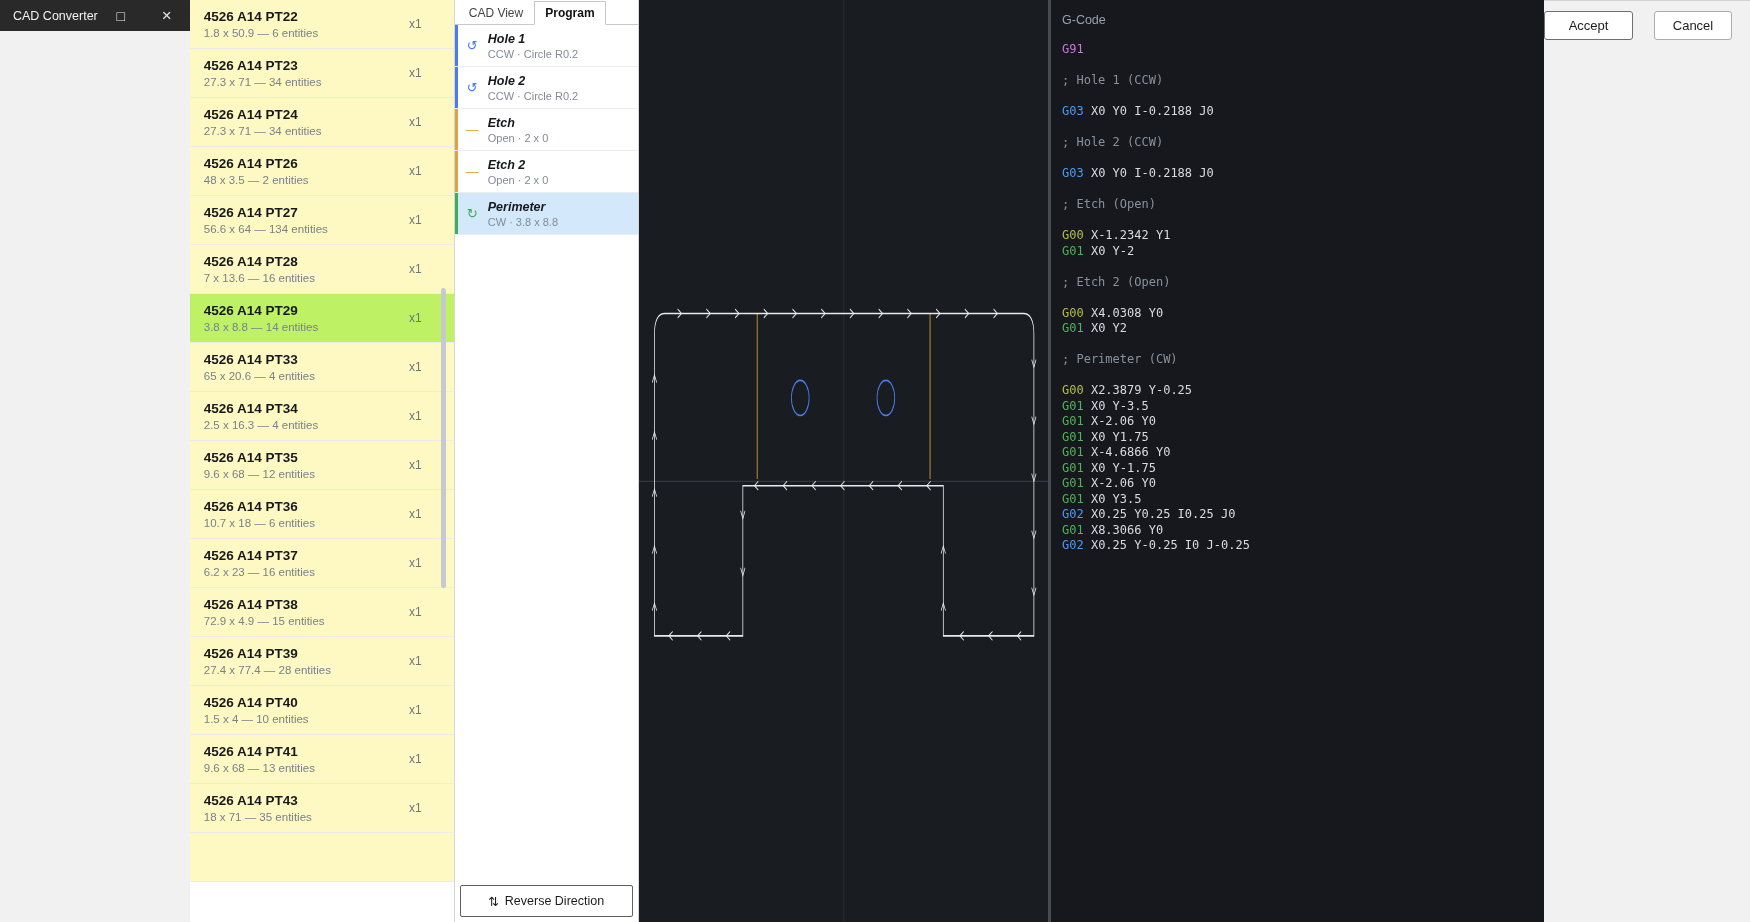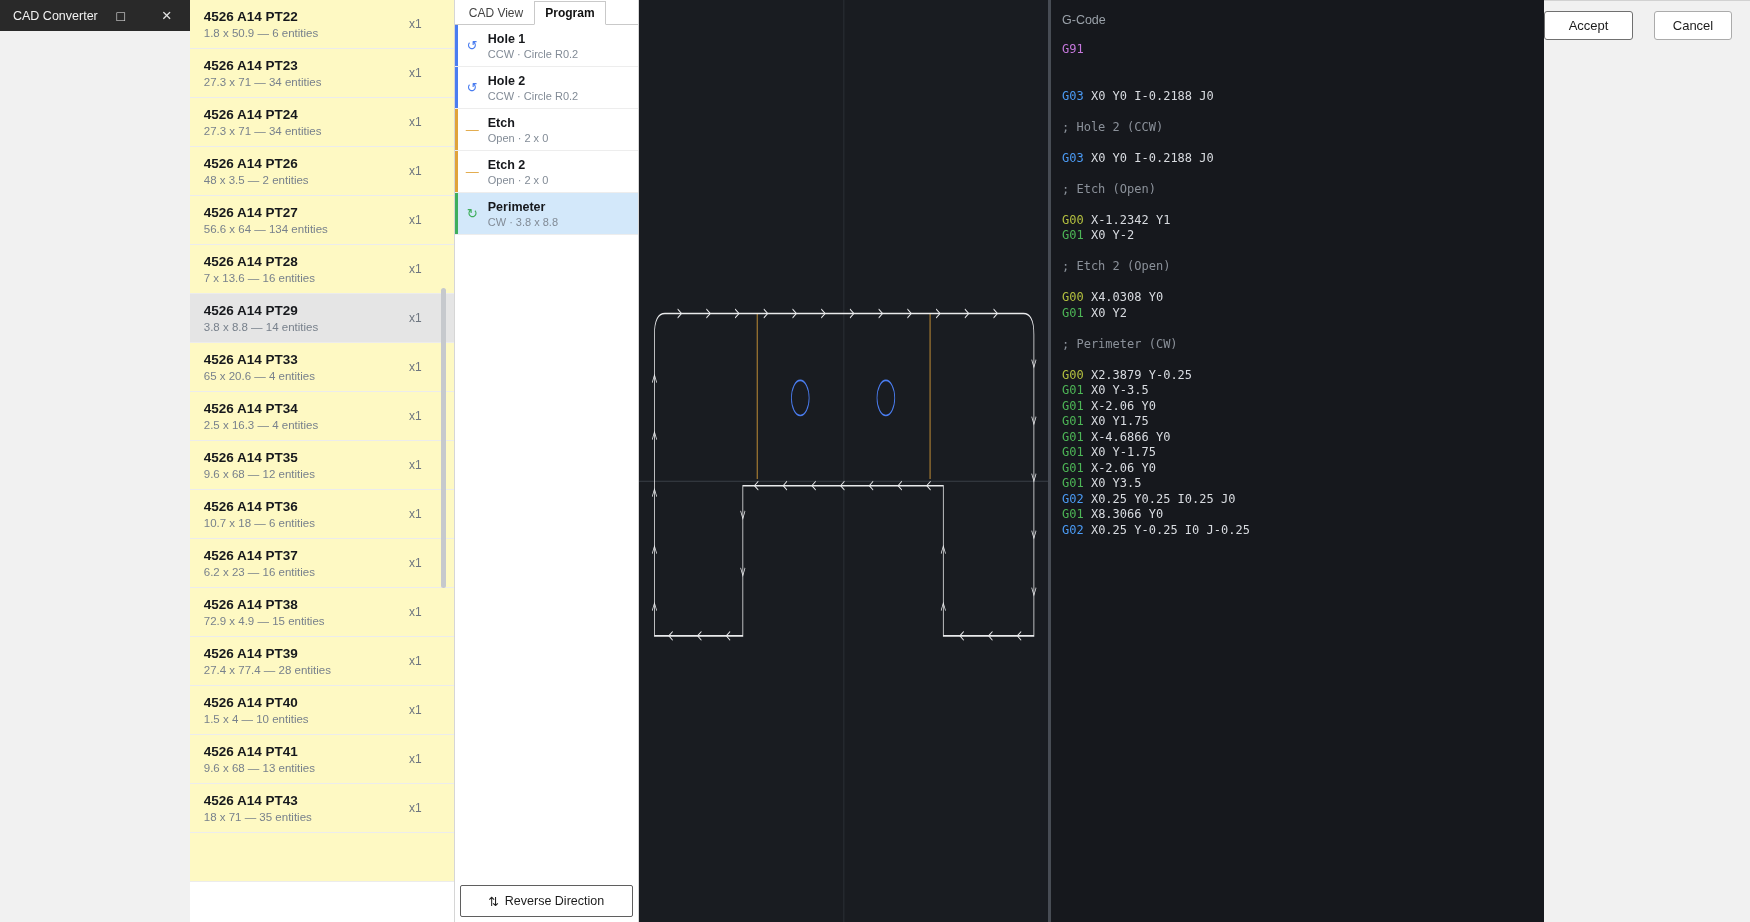--- a/index.html
+++ b/index.html
@@ -11,36 +11,36 @@
   .titlebar { height: 31px; flex: none; background: #292929; display: flex; align-items: stretch; }
   .titlebar-title { flex: 1; display: flex; align-items: center; padding-left: 13px; color: #f2f2f2; font-size: 12.5px; }
   .win-btn { width: 46px; display: flex; align-items: center; justify-content: center; color: #e4e4e4; font-size: 14px; cursor: default; }
   .win-btn.close { font-size: 17px; }
 
   .main { flex: 1; display: flex; min-height: 0; }
 
   
   .sidebar { width: 265px; flex: none; background: #fff; border-right: 1px solid #d6d6d6; position: relative; overflow: hidden; }
   .part-row { height: 49px; display: flex; align-items: center; padding: 0 32px 0 14px; border-bottom: 1px solid #ececec; background: #fef9c3; }
-  .part-row.selected { background: #e5e5e5; }
+  .part-row.selected { background: #bef264; }
   .part-name { font-size: 13.5px; font-weight: bold; color: #16181c; white-space: nowrap; }
   .part-detail { font-size: 11.5px; color: #78818c; margin-top: 3px; white-space: nowrap; }
   .part-qty { margin-left: auto; font-size: 12px; color: #6e7680; }
   .sb-thumb { position: absolute; right: 8px; top: 288px; width: 5px; height: 300px; background: #c6c9cd; border-radius: 3px; }
 
   
   .ops-panel { width: 184px; flex: none; background: #fff; border-right: 1px solid #d6d6d6; display: flex; flex-direction: column; }
   .tabs { flex: none; display: flex; align-items: flex-end; height: 25px; border-bottom: 1px solid #c9c9c9; padding-left: 3px; }
   .tab { padding: 4px 10px; font-size: 12px; color: #444; position: relative; top: 1px; border: 1px solid transparent; white-space: nowrap; }
   .tab.active { background: #fff; border: 1px solid #c9c9c9; border-bottom-color: #fff; font-weight: bold; color: #111; }
   .op-row { position: relative; height: 42px; display: flex; align-items: center; border-bottom: 1px solid #ededed; padding-left: 9px; }
   .op-row.selected { background: #d3e8fa; }
   .op-accent { position: absolute; left: 0; top: 0; bottom: 0; width: 3px; }
   .op-icon { width: 17px; font-size: 13px; text-align: center; margin-right: 7px; flex: none; }
-  .op-name { font-size: 12.5px; font-weight: bold; color: #16181c; white-space: nowrap; }
+  .op-name { font-size: 12.5px; font-weight: bold; color: #16181c; white-space: nowrap; font-style: italic; }
   .op-detail { font-size: 11px; color: #828b96; margin-top: 2px; white-space: nowrap; }
   .ops-bottom { margin-top: auto; padding: 0 5px 5px; }
   .reverse-btn { width: 100%; height: 32px; background: #fff; border: 1px solid #5f5f5f; border-radius: 2px; font-size: 12.5px; color: #1c1c1c; display: flex; align-items: center; justify-content: center; gap: 6px; font-family: inherit; cursor: default; }
 
   
   .canvas-wrap { flex: 1; background: #191c21; min-width: 0; }
   .canvas-wrap svg { width: 100%; height: 100%; display: block; }
 
   
   .gcode-panel { width: 496px; flex: none; background: #16181d; border-left: 3px solid #474c54; padding-top: 13px; overflow: hidden; }
@@ -301,20 +301,21 @@
           <polyline points="32,401 28,394 24,401" fill="none" stroke="#e9eaec" stroke-width="1.2"></polyline>
           <polyline points="32,349 28,342 24,349" fill="none" stroke="#e9eaec" stroke-width="1.2"></polyline>
         </svg>
     </div>
 
     <div class="gcode-panel">
       <div class="gcode-title">G-Code</div>
       <div>
           <div class="gcode-line"><span class="gc-cmd" style="color: rgb(198, 120, 221);">G91</span></div>
           <div class="gcode-line">&nbsp;</div>
+          <div class="gcode-line"><span class="gc-comment">; Hole 1 (CCW)</span></div>
           <div class="gcode-line">&nbsp;</div>
           <div class="gcode-line"><span class="gc-cmd" style="color: rgb(75, 155, 245);">G03</span> X0 Y0 I-0.2188 J0</div>
           <div class="gcode-line">&nbsp;</div>
           <div class="gcode-line"><span class="gc-comment">; Hole 2 (CCW)</span></div>
           <div class="gcode-line">&nbsp;</div>
           <div class="gcode-line"><span class="gc-cmd" style="color: rgb(75, 155, 245);">G03</span> X0 Y0 I-0.2188 J0</div>
           <div class="gcode-line">&nbsp;</div>
           <div class="gcode-line"><span class="gc-comment">; Etch (Open)</span></div>
           <div class="gcode-line">&nbsp;</div>
           <div class="gcode-line"><span class="gc-cmd" style="color: rgb(179, 191, 63);">G00</span> X-1.2342 Y1</div>

